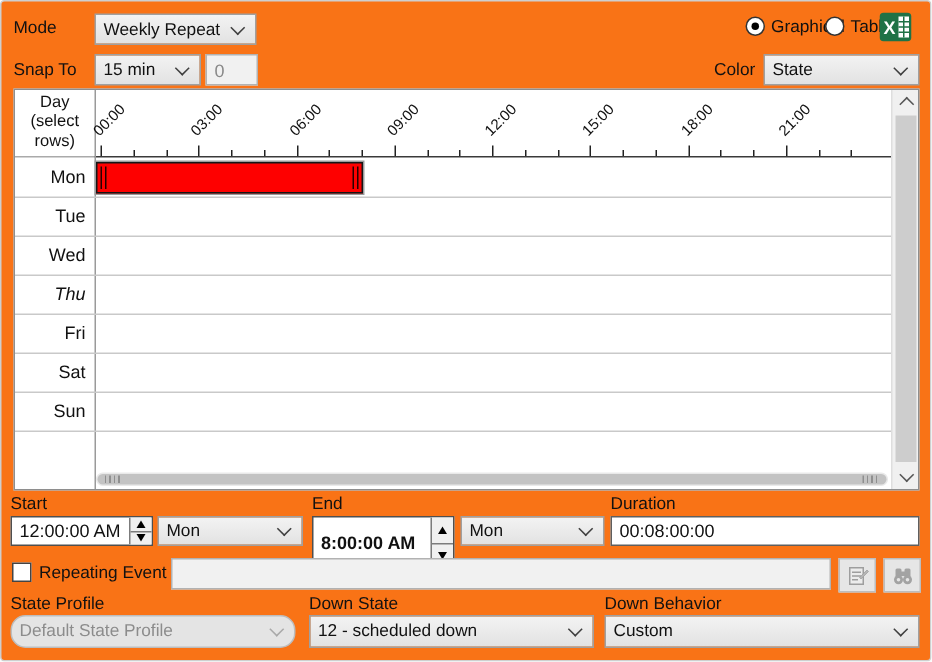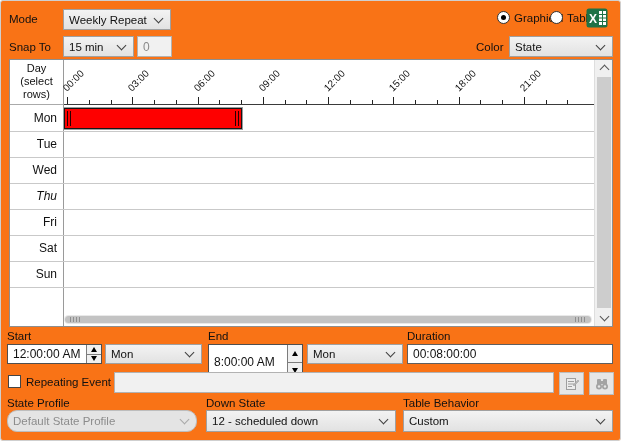--- a/index.html
+++ b/index.html
@@ -203,21 +203,21 @@
           <span class="tri-dn"></span>
         </div>
     </span>
   </div>
   <div class="combo" style="left:104px;top:343px;width:97px;height:20px;">
     <span class="ctext">Mon</span>
     <span class="chev"></span>
   </div>
 
   <span class="lbl" style="left:207px;top:329px;">End</span>
-  <div class="spinbox" style="left:207px;top:343px;width:95px;height:36px;">
+  <div class="spinbox" style="left:207px;top:343px;width:95px;height:36px;font-weight:bold;">
     <span class="val">8:00:00 AM</span>
     <span class="spin">
       <div class="up">
           <span class="tri-up"></span>
         </div>
       <div class="dn">
           <span class="tri-dn"></span>
         </div>
     </span>
   </div>
@@ -262,19 +262,19 @@
     <span class="ctext">Default State Profile</span>
     <span class="chev"></span>
   </div>
 
   <span class="lbl" style="left:205px;top:396px;">Down State</span>
   <div class="combo" style="left:205px;top:409px;width:190px;height:22px;">
     <span class="ctext">12 - scheduled down</span>
     <span class="chev"></span>
   </div>
 
-  <span class="lbl" style="left:402px;top:396px;">Table Behavior</span>
+  <span class="lbl" style="left:402px;top:396px;">Down Behavior</span>
   <div class="combo" style="left:402px;top:409px;width:210px;height:22px;">
     <span class="ctext">Custom</span>
     <span class="chev"></span>
   </div>
 
 </div>
 
 </body></html>

